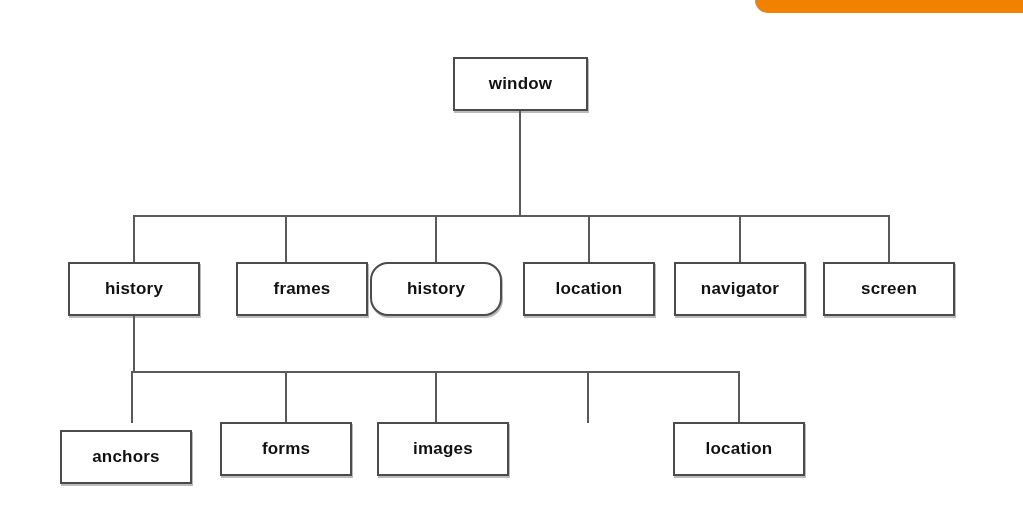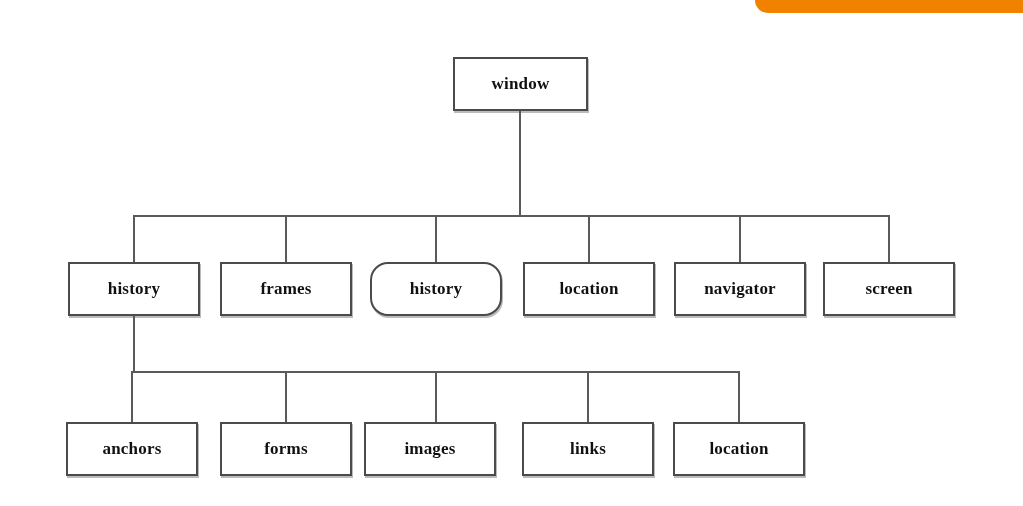--- a/index.html
+++ b/index.html
@@ -2,21 +2,21 @@
 <html><head>
 <meta charset="utf-8">
 <style>
   html,body{margin:0;padding:0;background:#ffffff;}
   .canvas{
     position:relative;
     width:1023px;
     height:506px;
     background:#ffffff;
     overflow:hidden;
-    font-family:Liberation Serif, serif;
+    font-family:Liberation Sans, sans-serif;
   }
   .banner{
     position:absolute;
     top:0; right:0;
     width:268px; height:13px;
     background:#F08200;
     border-radius:0 0 0 15px;
   }
   .node{
     position:absolute;
@@ -47,40 +47,40 @@
   #s-document{left:133px;top:215px;height:48px;}
   #s-frames{left:285px;top:215px;height:48px;}
   #s-history{left:435px;top:215px;height:48px;}
   #s-location{left:588px;top:215px;height:48px;}
   #s-navigator{left:739px;top:215px;height:48px;}
   #s-screen{left:888px;top:215px;height:48px;}
 
   
   .row2{top:262px;}
   #n-document{left:68px;}
-  #n-frames{left:220px;}
+  #n-frames{left:236px;}
   #n-history{left:370px;border-radius:18px;}
   #n-location{left:523px;}
   #n-navigator{left:674px;}
   #n-screen{left:823px;}
 
   
   #v-doc{left:133px;top:316px;height:55px;}
   #h-l3{left:133px;top:371px;width:607px;}
   #s-anchors{left:131px;top:371px;height:52px;}
   #s-forms{left:285px;top:371px;height:52px;}
   #s-images{left:435px;top:371px;height:52px;}
   #s-links{left:587px;top:371px;height:52px;}
   #s-location2{left:738px;top:371px;height:52px;}
 
   
   .row3{top:422px;}
-  #n-anchors{left:66px;}
+  #n-anchors{left:60px;margin-top:8px;}
   #n-forms{left:220px;}
-  #n-images{left:364px;}
+  #n-images{left:377px;}
   #n-links{left:522px;}
   #n-location2{left:673px;}
 </style>
 </head>
 <body>
 
 <div class="canvas">
 
   <div class="banner"></div>
 
@@ -126,20 +126,17 @@
 
   <div class="node row3" id="n-anchors">
     <span>anchors</span>
   </div>
   <div class="node row3" id="n-forms">
     <span>forms</span>
   </div>
   <div class="node row3" id="n-images">
     <span>images</span>
   </div>
-  <div class="node row3" id="n-links">
-    <span>links</span>
-  </div>
   <div class="node row3" id="n-location2">
     <span>location</span>
   </div>
 
 </div>
 
 </body></html>

